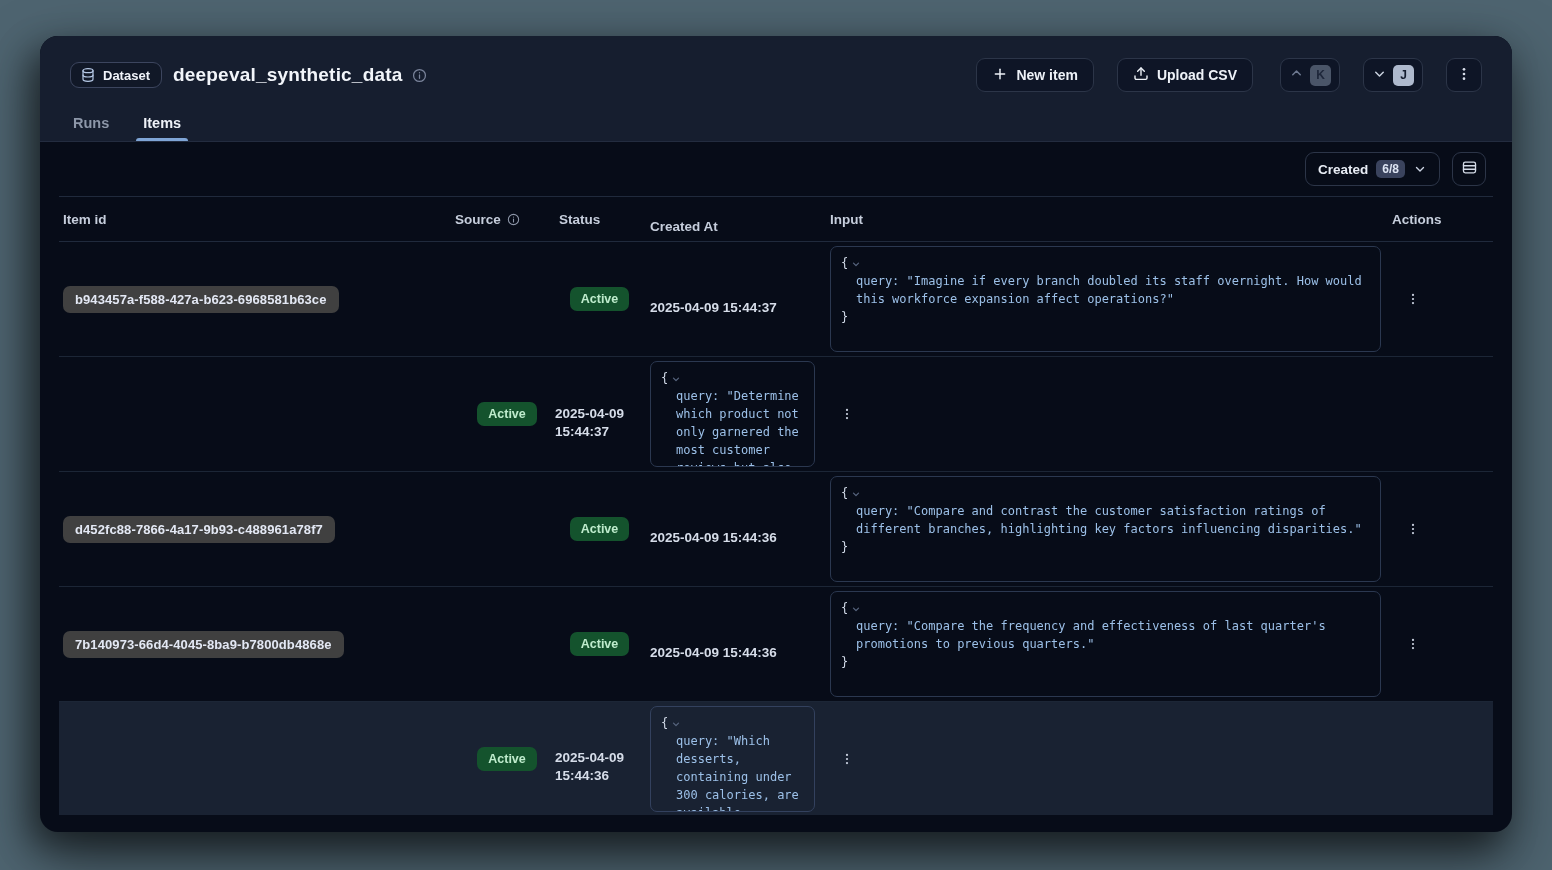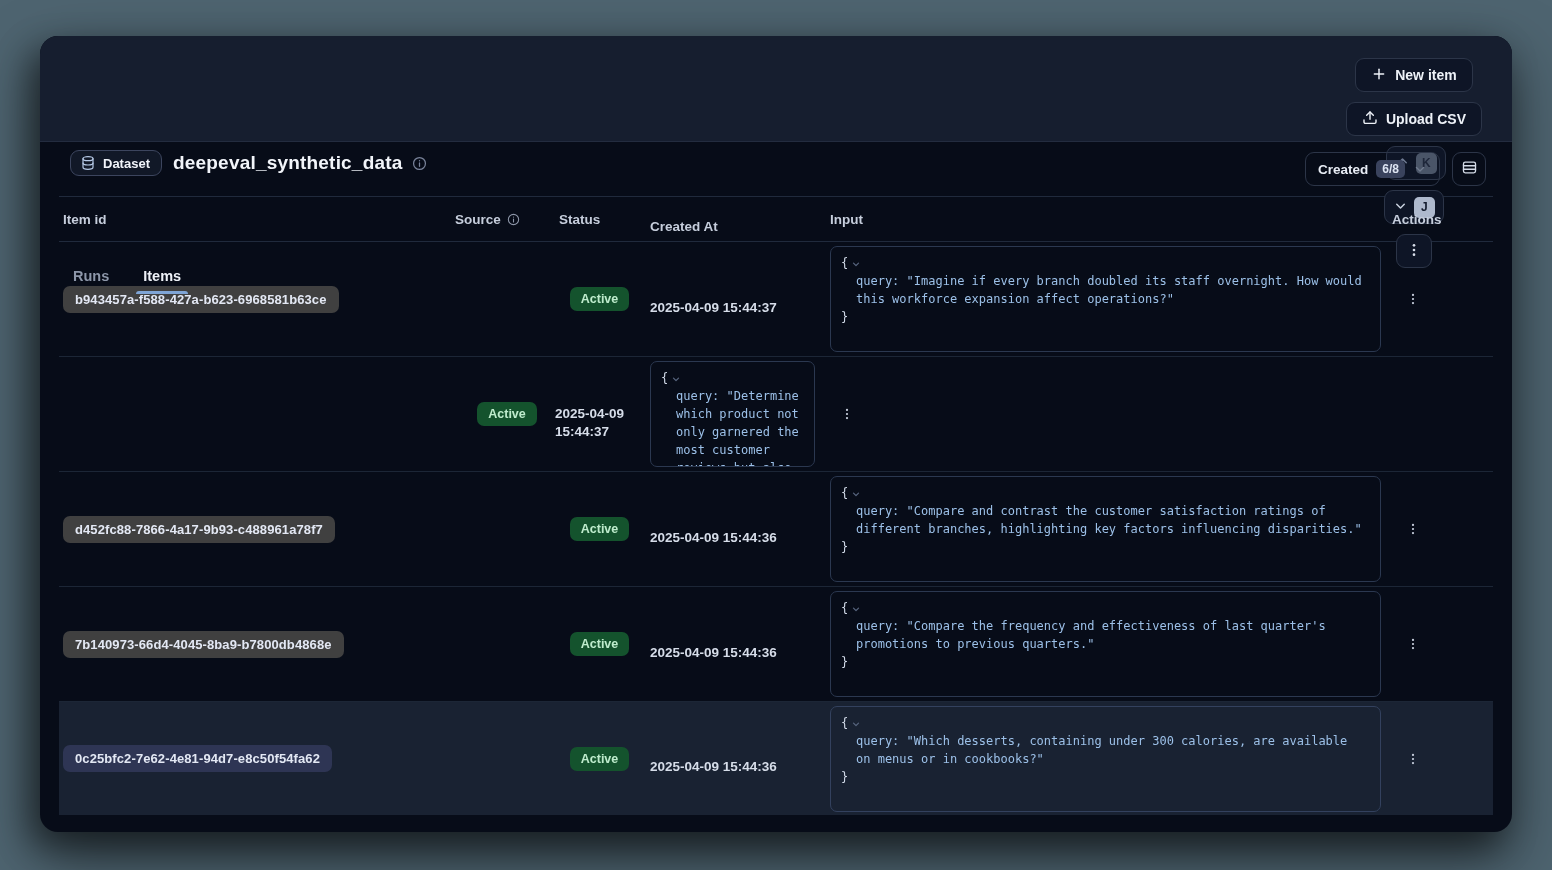--- a/index.html
+++ b/index.html
@@ -20,21 +20,21 @@
   .header-top { display:flex; align-items:center; padding:22px 30px 0 30px; }
   .ds-badge {
     display:inline-flex; align-items:center; gap:7px;
     border:1px solid #3c455e; background:#111827; border-radius:9px;
     padding:4px 11px 4px 9px; color:#f1f4fa; font-size:13px; font-weight:700;
   }
   .ds-badge svg { display:block; }
   .page-title { margin-left:11px; color:#f2f5fa; font-size:19px; font-weight:700; letter-spacing:.2px; }
   .title-info { margin-left:9px; color:#79839a; display:flex; }
 
-  .header-actions { margin-left:auto; display:flex; align-items:center; gap:10px;flex-direction:column; }
+  .header-actions { margin-left:auto; display:flex; align-items:flex-start; gap:23px; }
   .btn {
     display:inline-flex; align-items:center; gap:8px; height:34px;
     background:#0e1526; border:1px solid #2c3548; border-radius:9px;
     color:#eef2f8; font-size:14px; font-weight:700; padding:0 15px; cursor:pointer;
   }
   .nav-btn { padding:0 8px; gap:6px; }
   .key-badge {
     width:21px; height:21px; border-radius:5px; display:grid; place-items:center;
     font-size:12px; font-weight:700; background:#aeb9cd; color:#141c2e;
   }
@@ -353,21 +353,20 @@
           <svg width="14" height="14" viewBox="0 0 24 24" fill="currentColor">
               <circle cx="12" cy="5" r="1.9"></circle>
               <circle cx="12" cy="12" r="1.9"></circle>
               <circle cx="12" cy="19" r="1.9"></circle>
             </svg>
         </span>
       </div>
     </div>
 
     <div class="tr hl">
-      <div class="c-id"><span class="id-pill">0c25bfc2-7e62-4e81-94d7-e8c50f54fa62</span></div>
       <div class="c-source"></div>
       <div class="c-status"><span class="status-badge">Active</span></div>
       <div class="c-created"><span class="created">2025-04-09 15:44:36</span></div>
       <div class="c-input">
         <div class="code">
           <div class="code-open">
               <span class="brace">{</span>
             <span class="code-chevron">
               <svg width="10" height="10" viewBox="0 0 24 24" fill="none" stroke="currentColor" stroke-width="3" stroke-linecap="round" stroke-linejoin="round">
                   <polyline points="6 10 12 16 18 10"></polyline>

